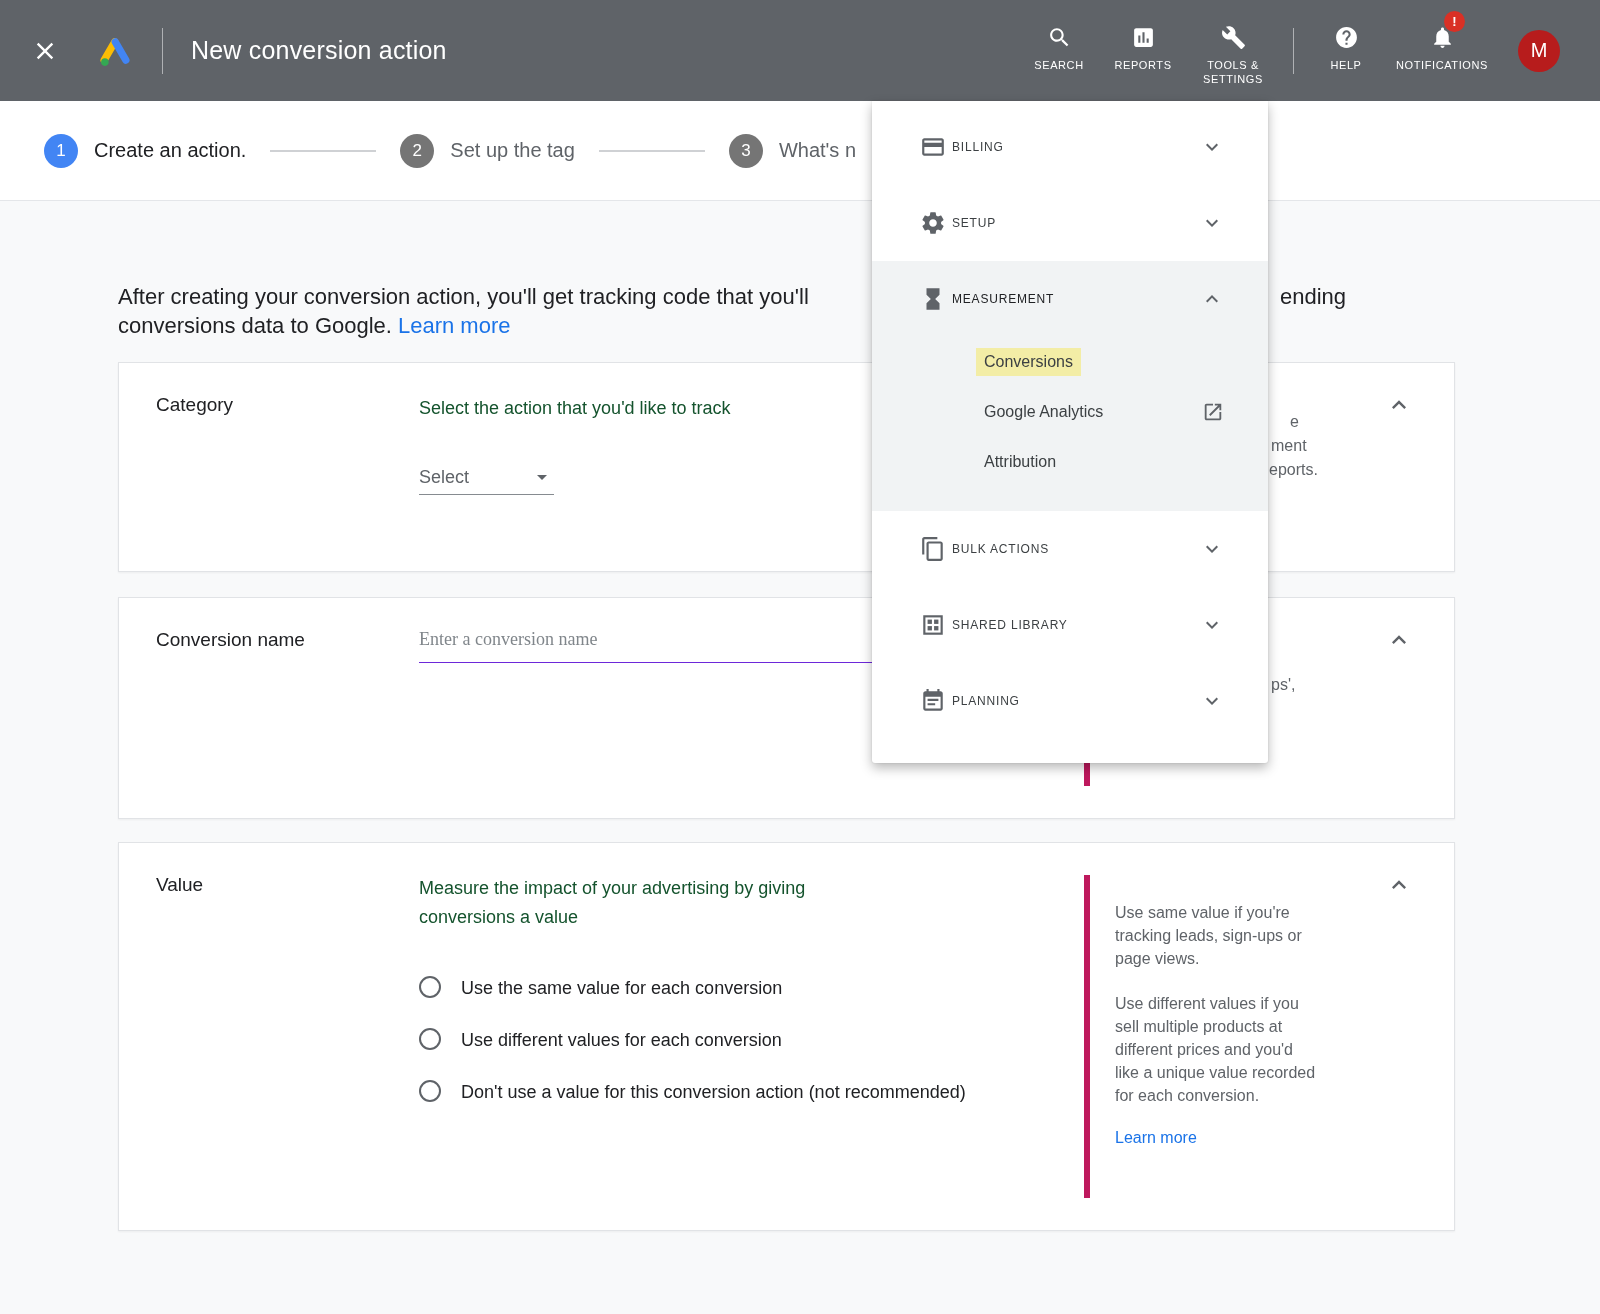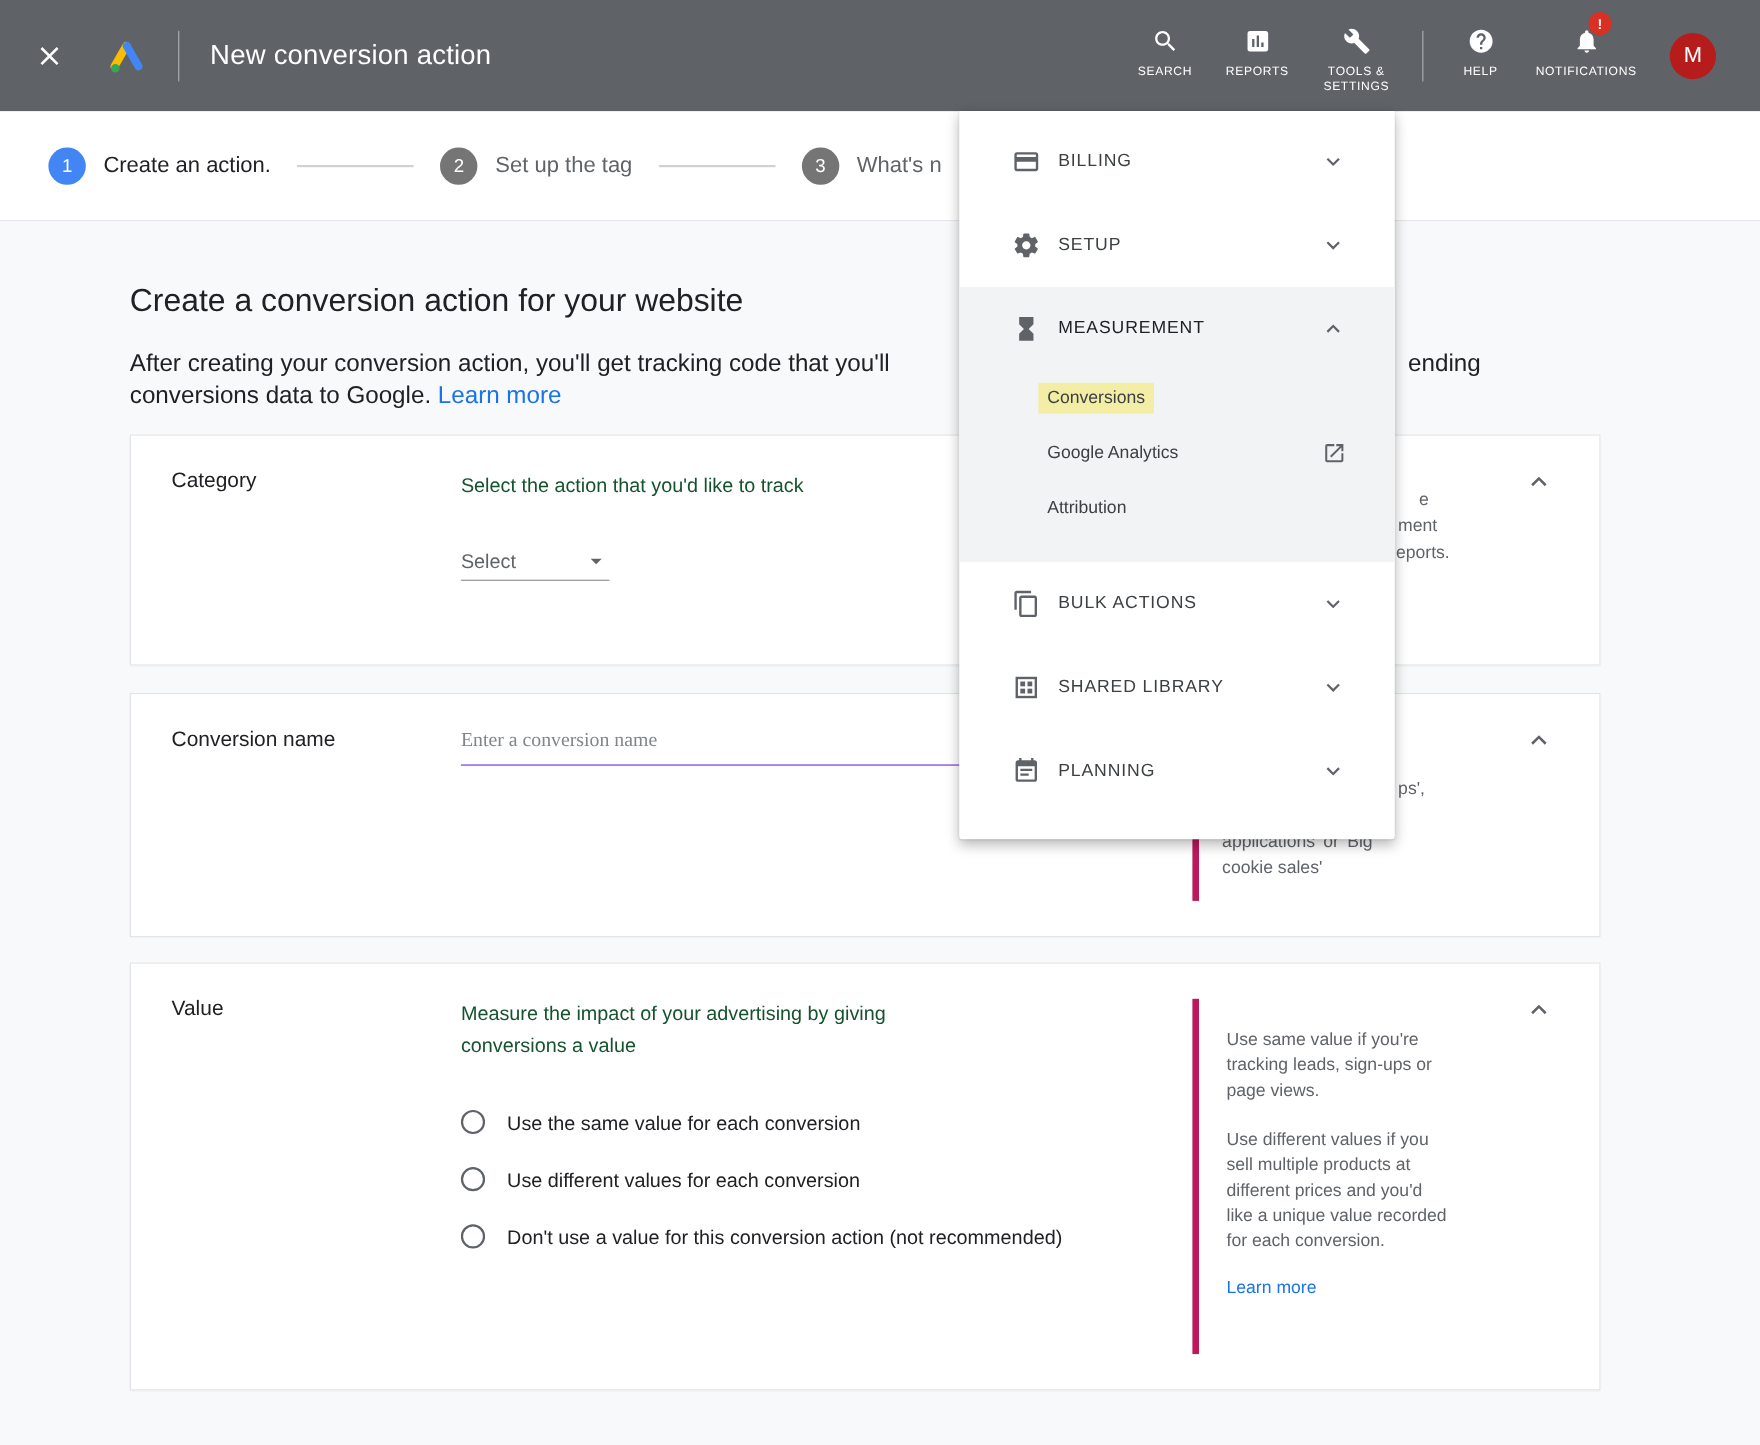--- a/index.html
+++ b/index.html
@@ -58,25 +58,25 @@
 
   .radio-group { margin-top:42px; }
   .radio-row { display:flex; align-items:flex-start; margin-bottom:24px; cursor:pointer; }
   .radio-circle { width:22px; height:22px; border:2px solid #5f6368; border-radius:50%; flex:none; margin-right:20px; margin-top:2px; background:#fff; }
   .radio-label { font-size:18px; color:#202124; line-height:28px; max-width:510px; }
 
   
   .menu { position:absolute; left:872px; top:101px; width:396px; background:#fff; z-index:10; box-shadow:0 5px 12px rgba(0,0,0,0.28), 0 0 2px rgba(0,0,0,0.12); padding:8px 0 24px; border-radius:0 0 3px 3px; }
   .menu-row { height:76px; display:flex; align-items:center; padding:0 44px 0 48px; cursor:pointer; }
   .menu-row .mi { flex:none; }
-  .menu-row .ml { margin-left:16px; font-size:16px; letter-spacing:0.8px; color:#3c4043; }
+  .menu-row .ml { margin-left:6px; font-size:12px; letter-spacing:0.8px; color:#3c4043; }
   .menu-row .chev { margin-left:auto; flex:none; }
   .menu-section { background:#f1f3f4; padding-bottom:24px; }
   .menu-section .ml { color:#202124; }
-  .sub-row { height:50px; display:flex; align-items:center; padding:0 44px 0 80px; cursor:pointer; font-size:16px; color:#3c4043; }
+  .sub-row { height:50px; display:flex; align-items:center; padding:0 44px 0 112px; cursor:pointer; font-size:16px; color:#3c4043; }
   .sub-row .hl { background:#f3eda6; padding:5px 8px; margin-left:-8px; }
   .sub-row .ext { margin-left:auto; flex:none; }
 </style>
 </head>
 <body>
 
 <header class="topbar">
   <button class="tb-close">
     <svg viewBox="0 0 24 24" width="28" height="28">
         <path fill="#fff" d="M19 6.41L17.59 5 12 10.59 6.41 5 5 6.41 10.59 12 5 17.59 6.41 19 12 13.41 17.59 19 19 17.59 13.41 12z"></path>
@@ -140,21 +140,20 @@
     <span class="step-label">Set up the tag</span>
   </div>
   <span class="step-line"></span>
   <div class="step">
     <span class="step-circle">3</span>
     <span class="step-label">What's n</span>
   </div>
 </nav>
 
 <main class="content">
-  <h2 class="heading">Create a conversion action for your website</h2>
   <p class="intro">
     <span>After creating your conversion action, you'll get tracking code that you'll</span>
     <span class="frag-right">ending</span>
     <br>
     <span>conversions data to Google.</span><a>Learn more</a>
   </p>
 
   <section class="card card1">
     <div class="card-label-col">Category</div>
     <div class="card-body">

